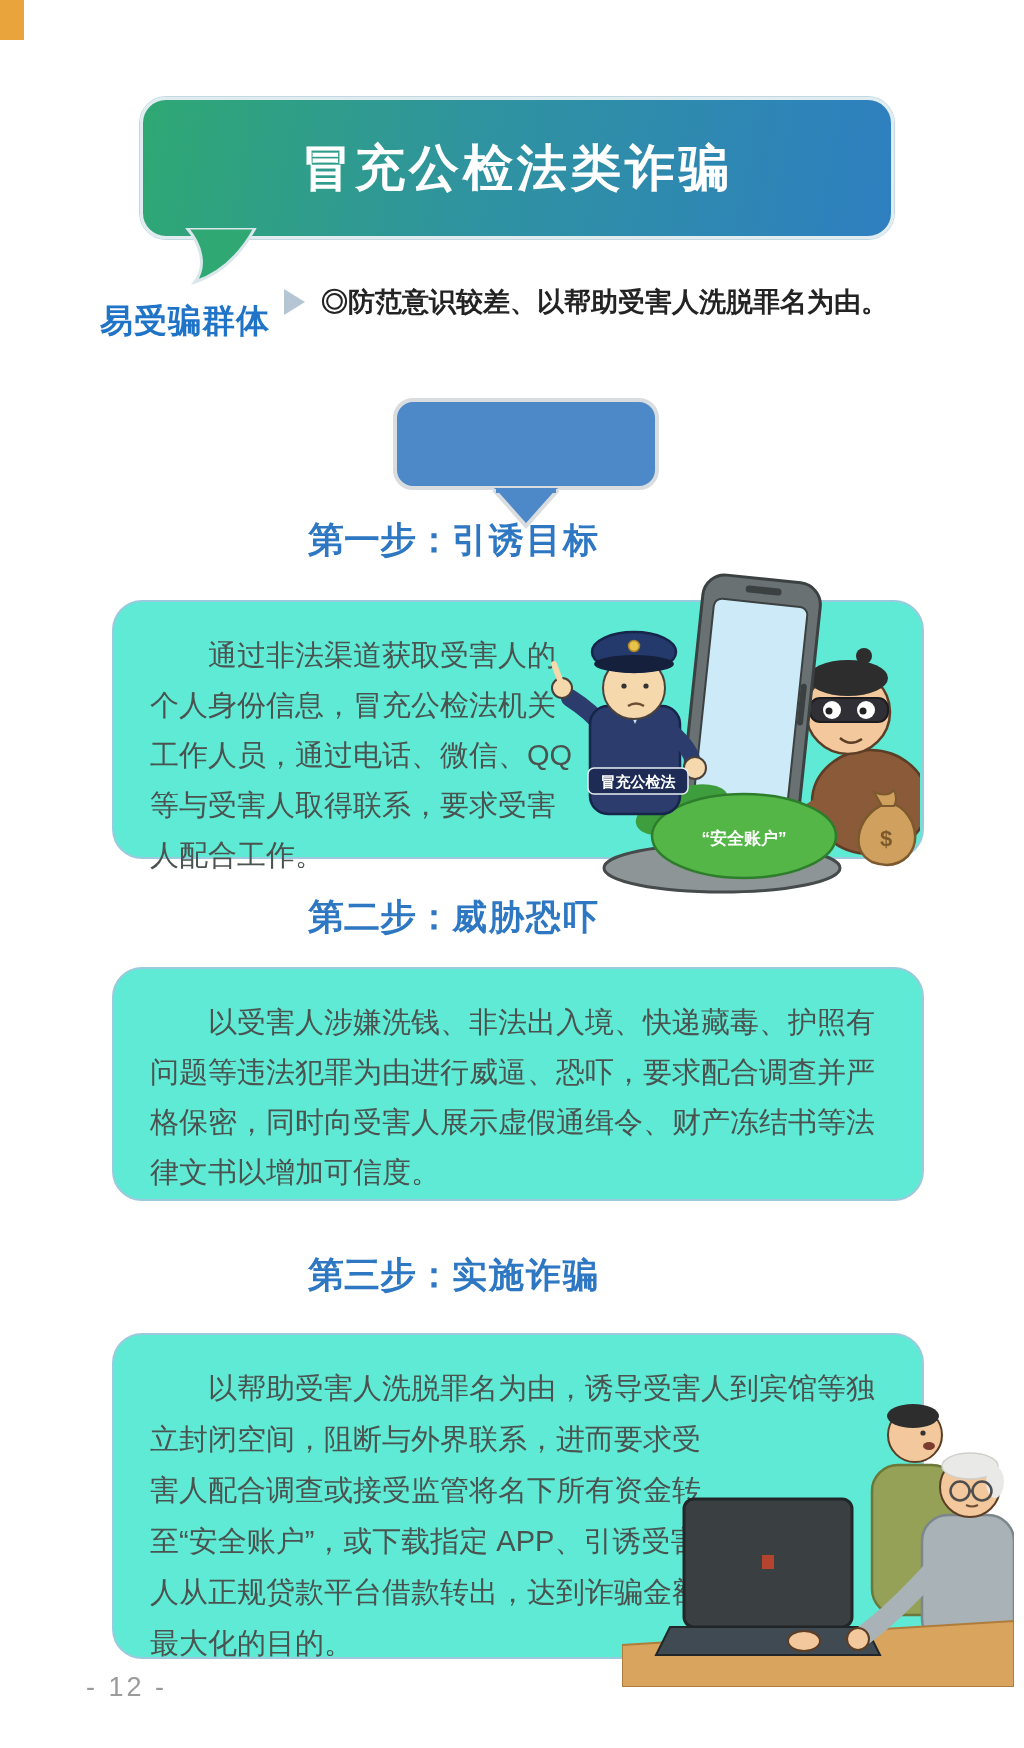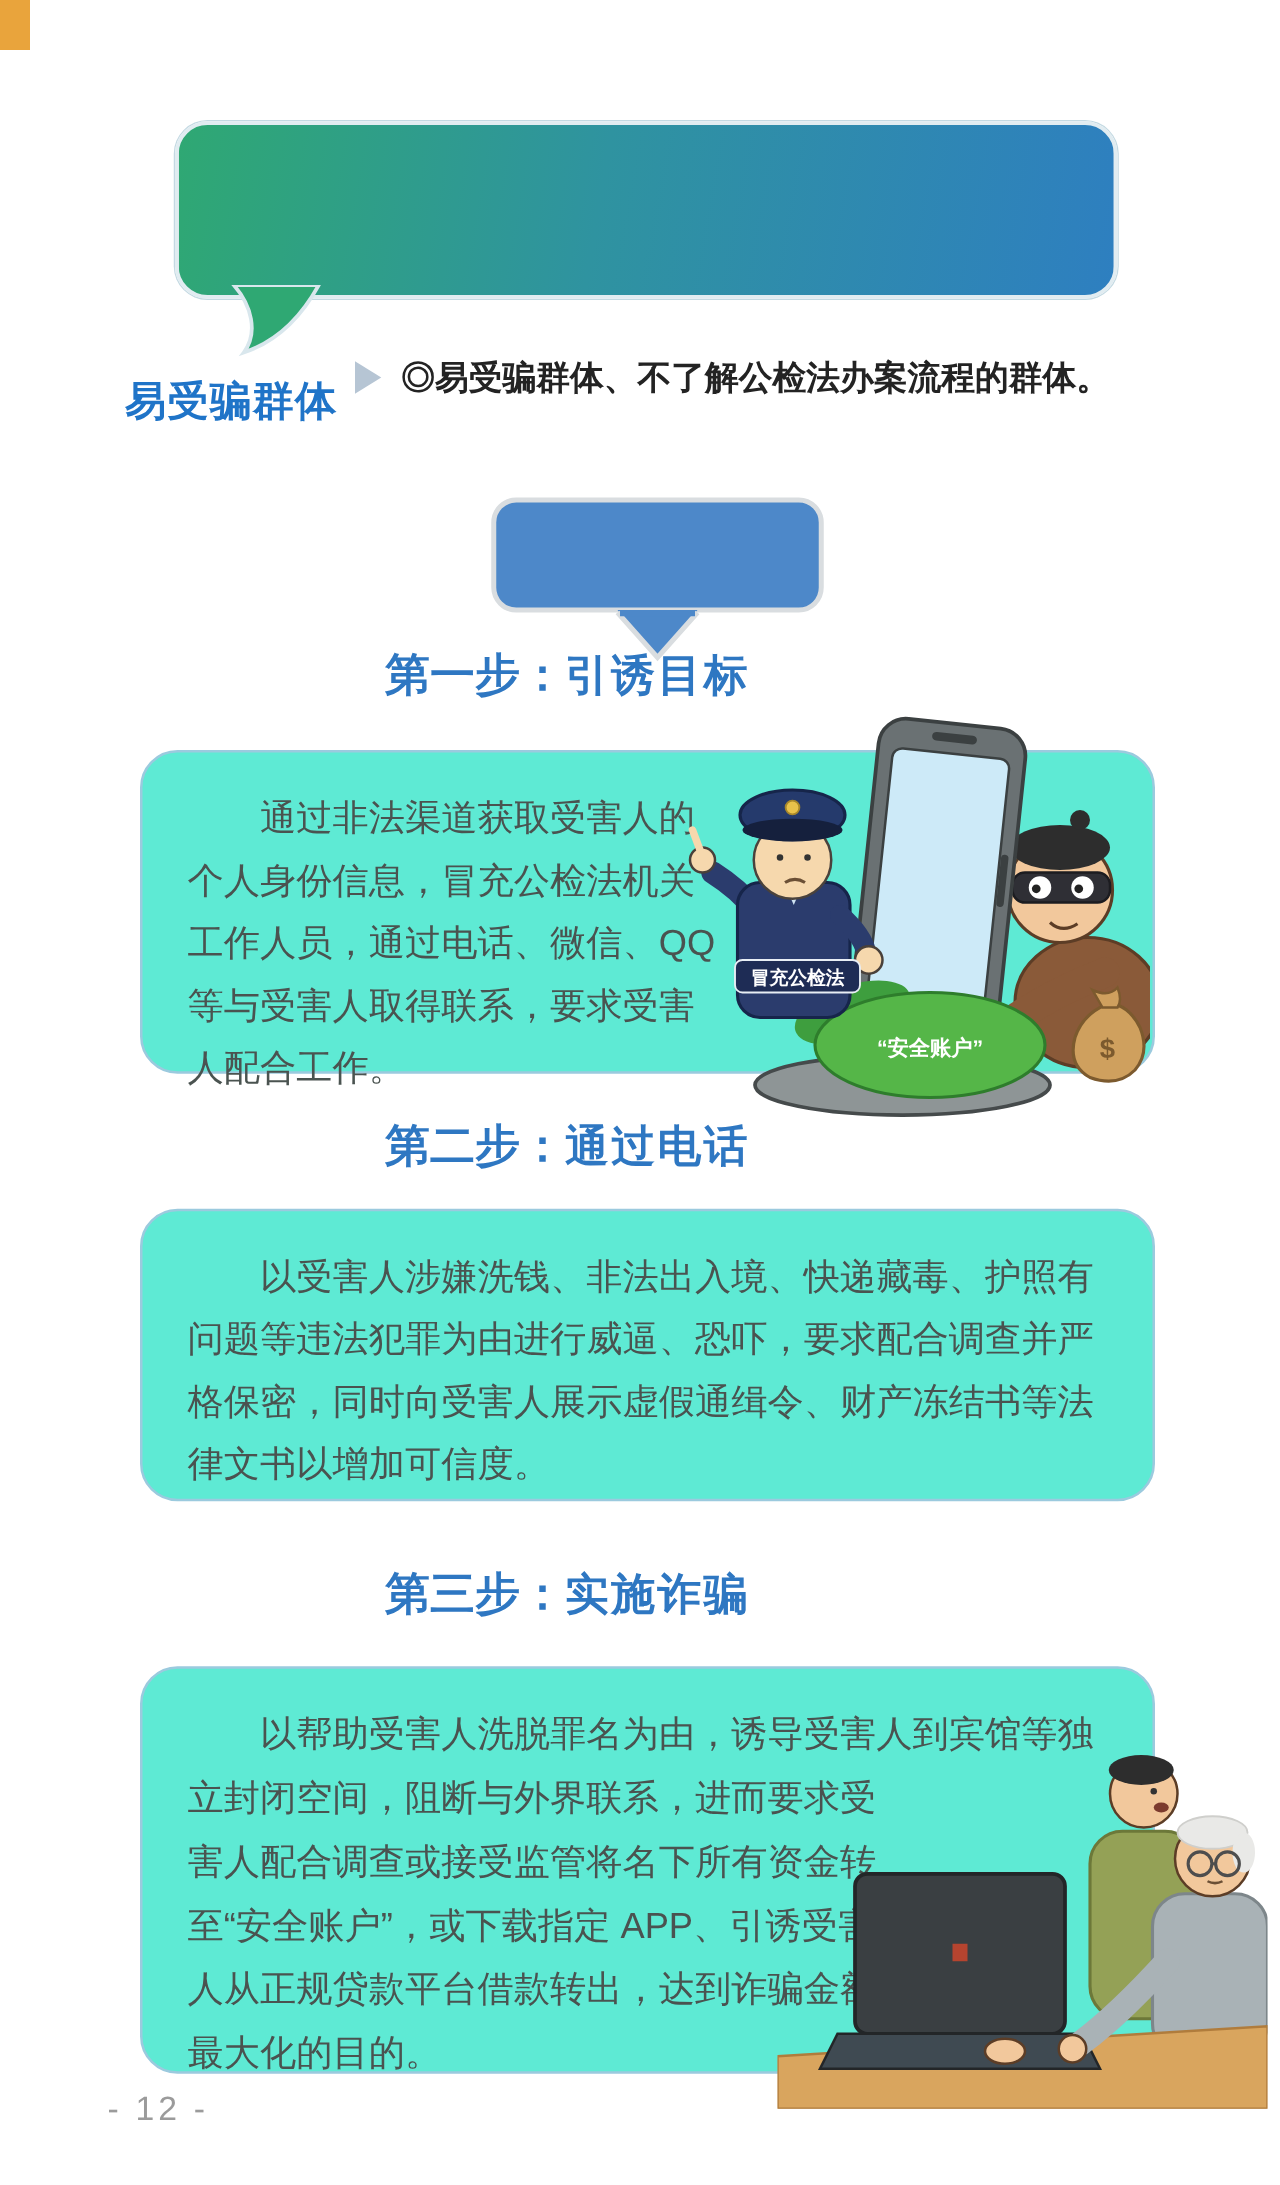--- a/index.html
+++ b/index.html
@@ -69,29 +69,30 @@
   .illus3{position:absolute;right:-92px;bottom:-30px;width:392px;height:300px;}
 
   .pagenum{position:absolute;left:86px;top:1672px;font-size:27px;color:#9b9b9b;letter-spacing:3px;}
 </style>
 </head>
 <body>
 
 <div class="corner-deco"></div>
 
 <div class="banner">
+  <div class="banner-title">冒充公检法类诈骗</div>
   <svg class="banner-tail" width="84" height="58" viewBox="0 0 84 58">
     <path d="M6,0 L74,0 C62,22 44,44 14,54 C26,38 20,16 6,0 Z" fill="#2fa873" stroke="#d9e7ed" stroke-width="3"></path>
   </svg>
 </div>
 
 <div class="audience">
   <span class="aud-label">易受骗群体</span>
   <span class="aud-arrow"></span>
-  <span class="aud-desc">◎易受骗群体、不了解公检法办案流程的群体。</span>
+  <span class="aud-desc">◎防范意识较差、以帮助受害人洗脱罪名为由。</span>
 </div>
 
 <div class="method">
   <svg class="method-tail" width="72" height="42" viewBox="0 0 72 42">
     <polygon points="4,0 68,0 36,38" fill="#4d88c9"></polygon>
     <path d="M4,2 L36,38 L68,2" fill="none" stroke="#d9dde0" stroke-width="4"></path>
     <rect x="6" y="0" width="60" height="5" fill="#4d88c9"></rect>
   </svg>
 </div>
 
@@ -154,21 +155,21 @@
       <ellipse cx="102" cy="92" rx="42" ry="20" fill="#253a6c" stroke="#16254a" stroke-width="2.5"></ellipse>
       <ellipse cx="102" cy="104" rx="40" ry="9" fill="#15203d"></ellipse>
       <circle cx="102" cy="86" r="5.5" fill="#e8c24a" stroke="#a8882a" stroke-width="1.5"></circle>
       <rect x="56" y="208" width="100" height="26" rx="6" fill="#1e2c55" stroke="#e8eef5" stroke-width="1.5"></rect>
       <text x="106" y="227" text-anchor="middle" fill="#ffffff" font-size="15" font-weight="bold">冒充公检法</text>
     </g>
   </svg>
 </div>
 
 <div class="step-head" id="sh2">
-  <span class="step-prefix">第二步：</span><span class="step-title">通过电话</span>
+  <span class="step-prefix">第二步：</span><span class="step-title">威胁恐吓</span>
 </div>
 
 <div class="info-box" id="box2">
   <p class="box-text">以受害人涉嫌洗钱、非法出入境、快递藏毒、护照有问题等违法犯罪为由进行威逼、恐吓，要求配合调查并严格保密，同时向受害人展示虚假通缉令、财产冻结书等法律文书以增加可信度。</p>
 </div>
 
 <div class="step-head" id="sh3">
   <span class="step-prefix">第三步：</span><span class="step-title">实施诈骗</span>
 </div>
 

